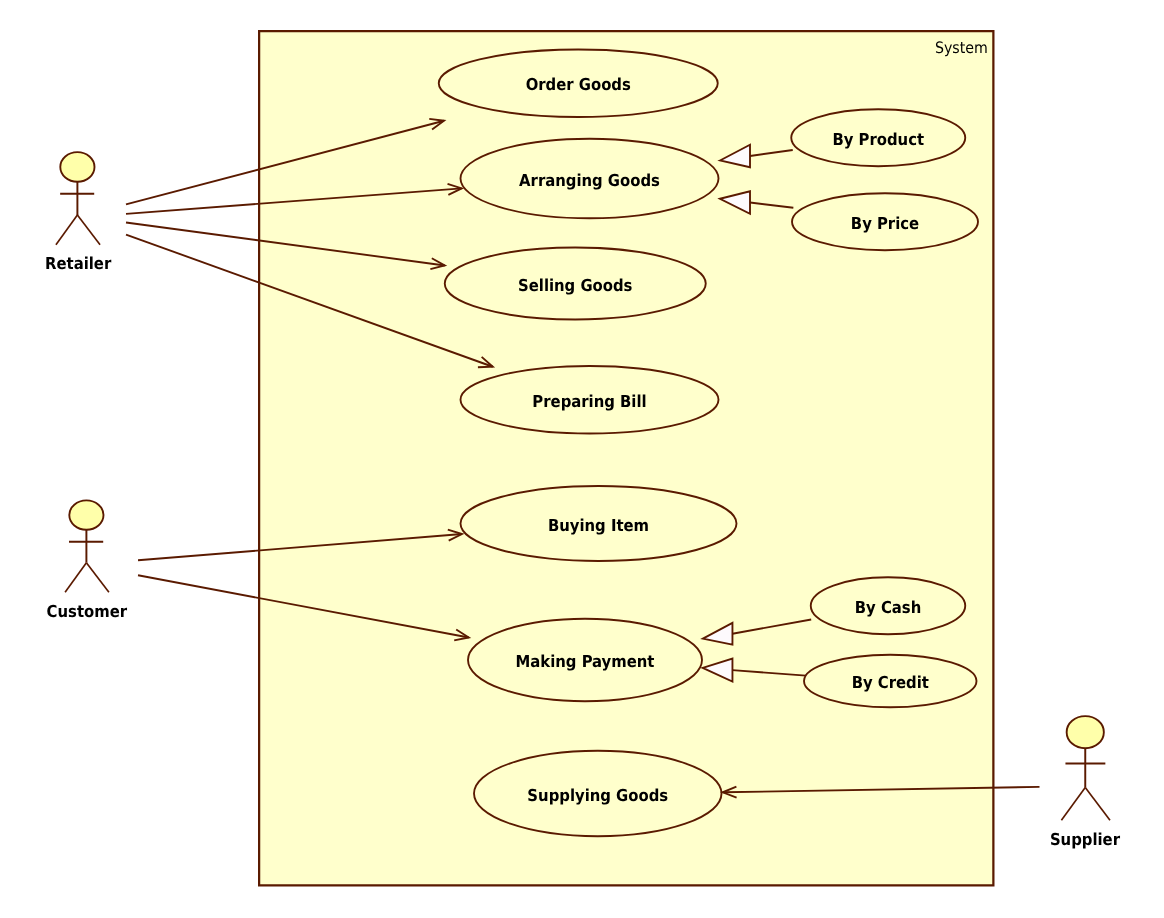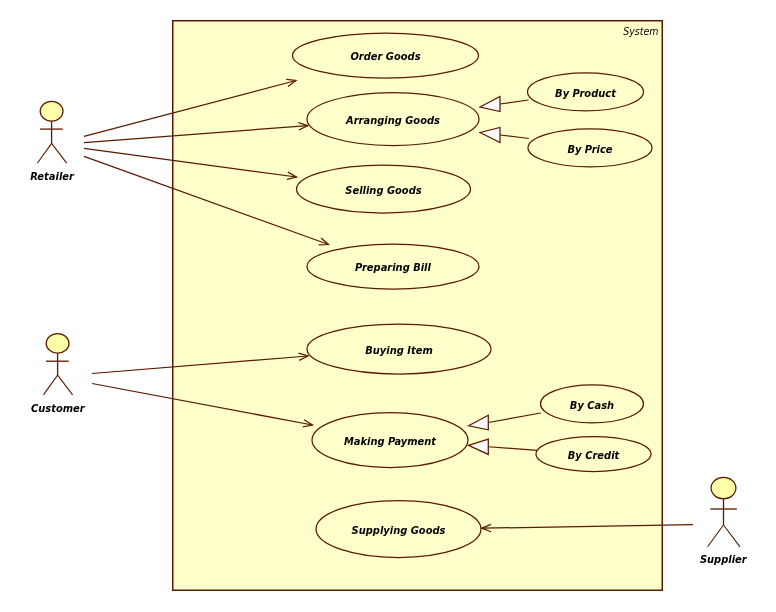--- a/index.html
+++ b/index.html
@@ -1,19 +1,19 @@
 <!DOCTYPE html>
 <html><head>
 <meta charset="utf-8">
 <title>UML Use Case Diagram</title>
 <style>
   html,body{margin:0;padding:0;background:#ffffff;}
   body{width:776px;height:612px;overflow:hidden;
        font-family:"DejaVu Sans Condensed","DejaVu Sans",sans-serif;}
-  #canvas{position:relative;width:776px;height:612px;background:#ffffff;font-style:italic;}
+  #canvas{position:relative;width:776px;height:612px;background:#ffffff;}
   svg#diagram{position:absolute;left:0;top:0;display:block;}
   .sys-rect{fill:#ffffcc;stroke:#5a1a00;stroke-width:1.5;}
   .edge{stroke:#5a1a00;stroke-width:1.25;fill:none;}
   .edge-head{stroke:#5a1a00;stroke-width:1.25;fill:none;}
   .gen-tri{fill:#fdfafd;stroke:#5a1a00;stroke-width:1.25;stroke-linejoin:miter;}
   .uc-oval{fill:none;stroke:#5a1a00;stroke-width:1.25;}
   .actor-head{fill:#ffffaa;stroke:#5a1a00;stroke-width:1.25;}
   .limb-thick{stroke:#5a1a00;stroke-width:1.3;}
   .limb{stroke:#5a1a00;stroke-width:1.1;}
   text.uc-label,text.actor-label{

